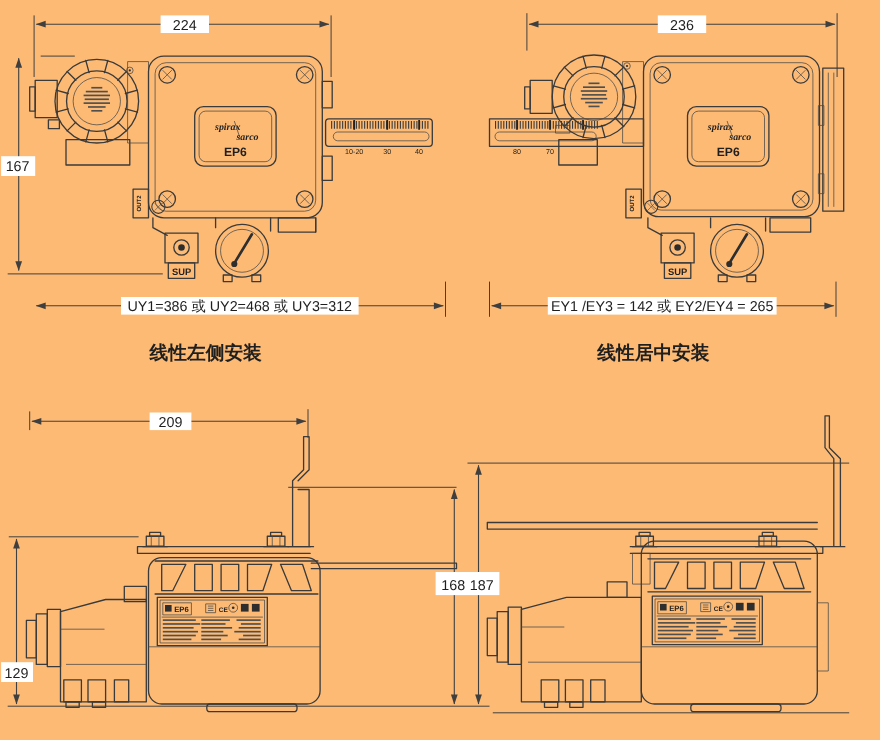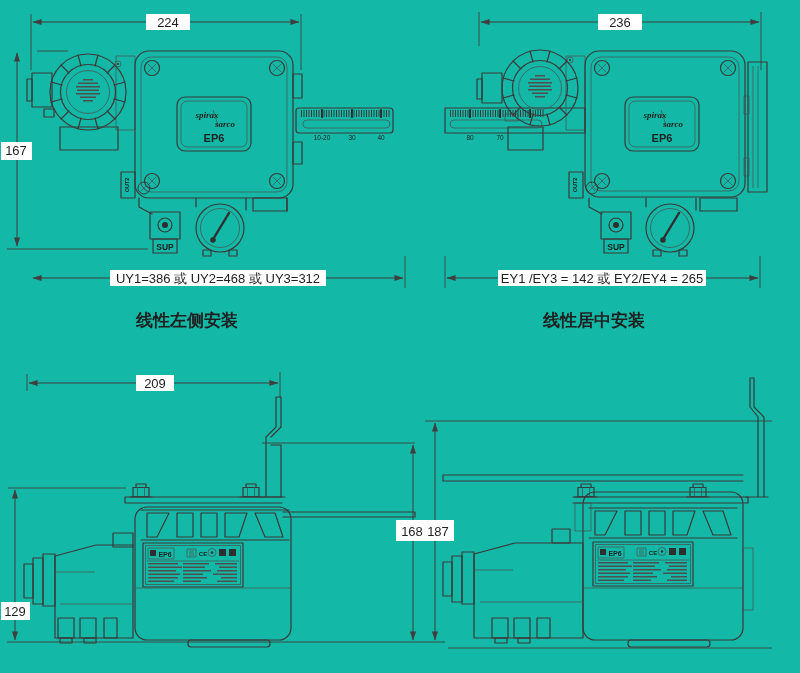--- a/index.html
+++ b/index.html
@@ -1,16 +1,16 @@
 <!DOCTYPE html>
 <html><head>
 <meta charset="utf-8">
 <style>
   html,body{margin:0;padding:0;background:#fff;}
-  #canvas{position:relative;width:800px;height:673px;background:#14b8a6;overflow:hidden;
+  #canvas{position:relative;width:800px;height:673px;background:#fdba74;overflow:hidden;
           font-family:"Liberation Sans",sans-serif;}
   svg{display:block}
   .ln{fill:none;stroke:#3a3a3a;stroke-width:1.2;stroke-linejoin:round;stroke-linecap:round;}
   .thin{fill:none;stroke:#4a4a4a;stroke-width:0.7;stroke-linejoin:round;}
   .dim{fill:none;stroke:#3f3f3f;stroke-width:1;}
   .ext{fill:none;stroke:#3f3f3f;stroke-width:0.9;}
   .gap{fill:#ffffff;stroke:none;}
   .tick{fill:none;stroke:#3a3a3a;stroke-width:7;stroke-dasharray:1 1.5;}
   .btick{fill:none;stroke:#222;stroke-width:1.6;}
   .bar{fill:#4f4f4f;stroke:none;}

